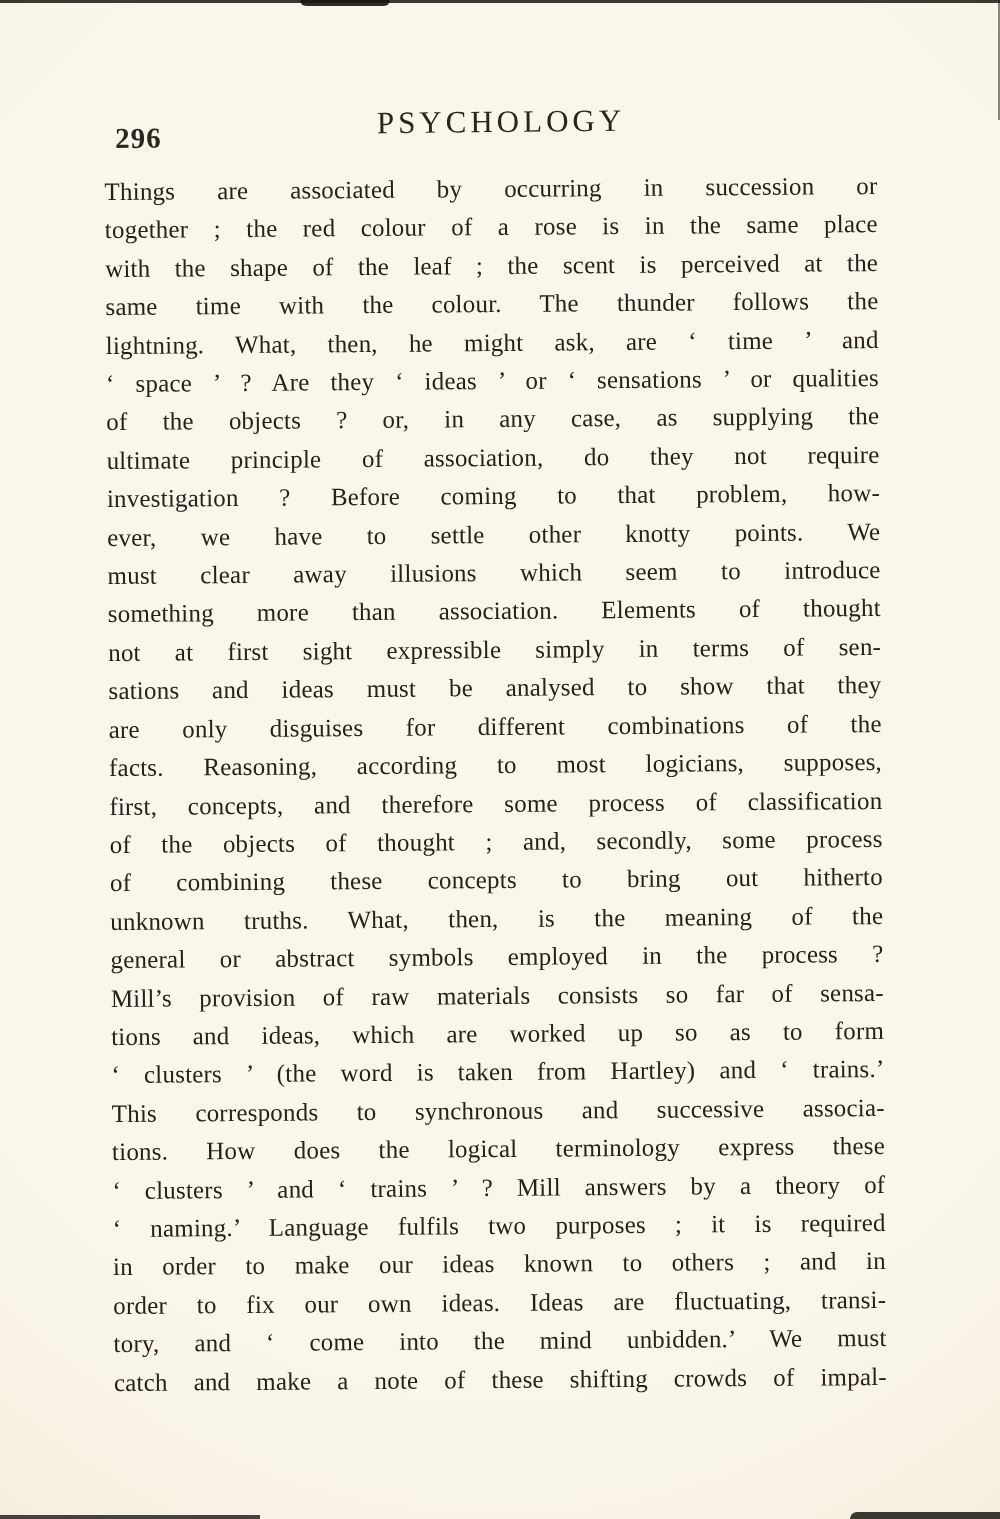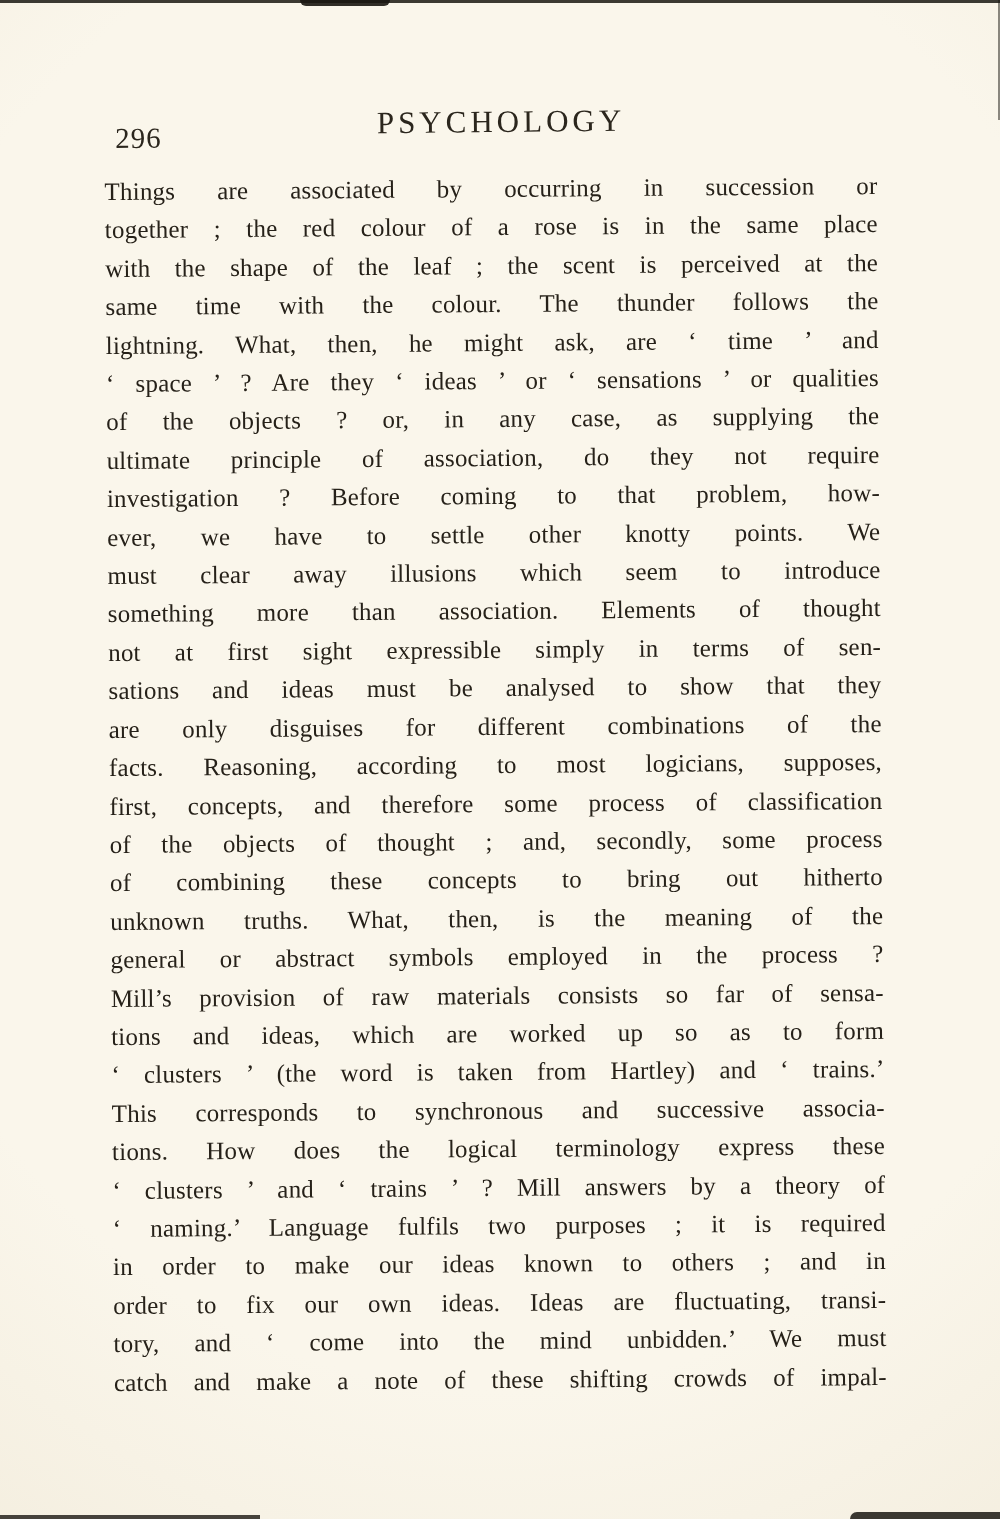--- a/index.html
+++ b/index.html
@@ -35,20 +35,21 @@
     width: 772px;
     transform: rotate(-0.6deg);
   }
   .page-number {
     position: absolute;
     left: 0;
     top: 14px;
     font-size: 29px;
     letter-spacing: 1px;
     color: #2b261d;
+    font-weight: bold;
   }
   .page-title {
     text-align: center;
     font-size: 31px;
     letter-spacing: 4px;
     color: #2b261d;
   }
 
   .text-block {
     position: absolute;

